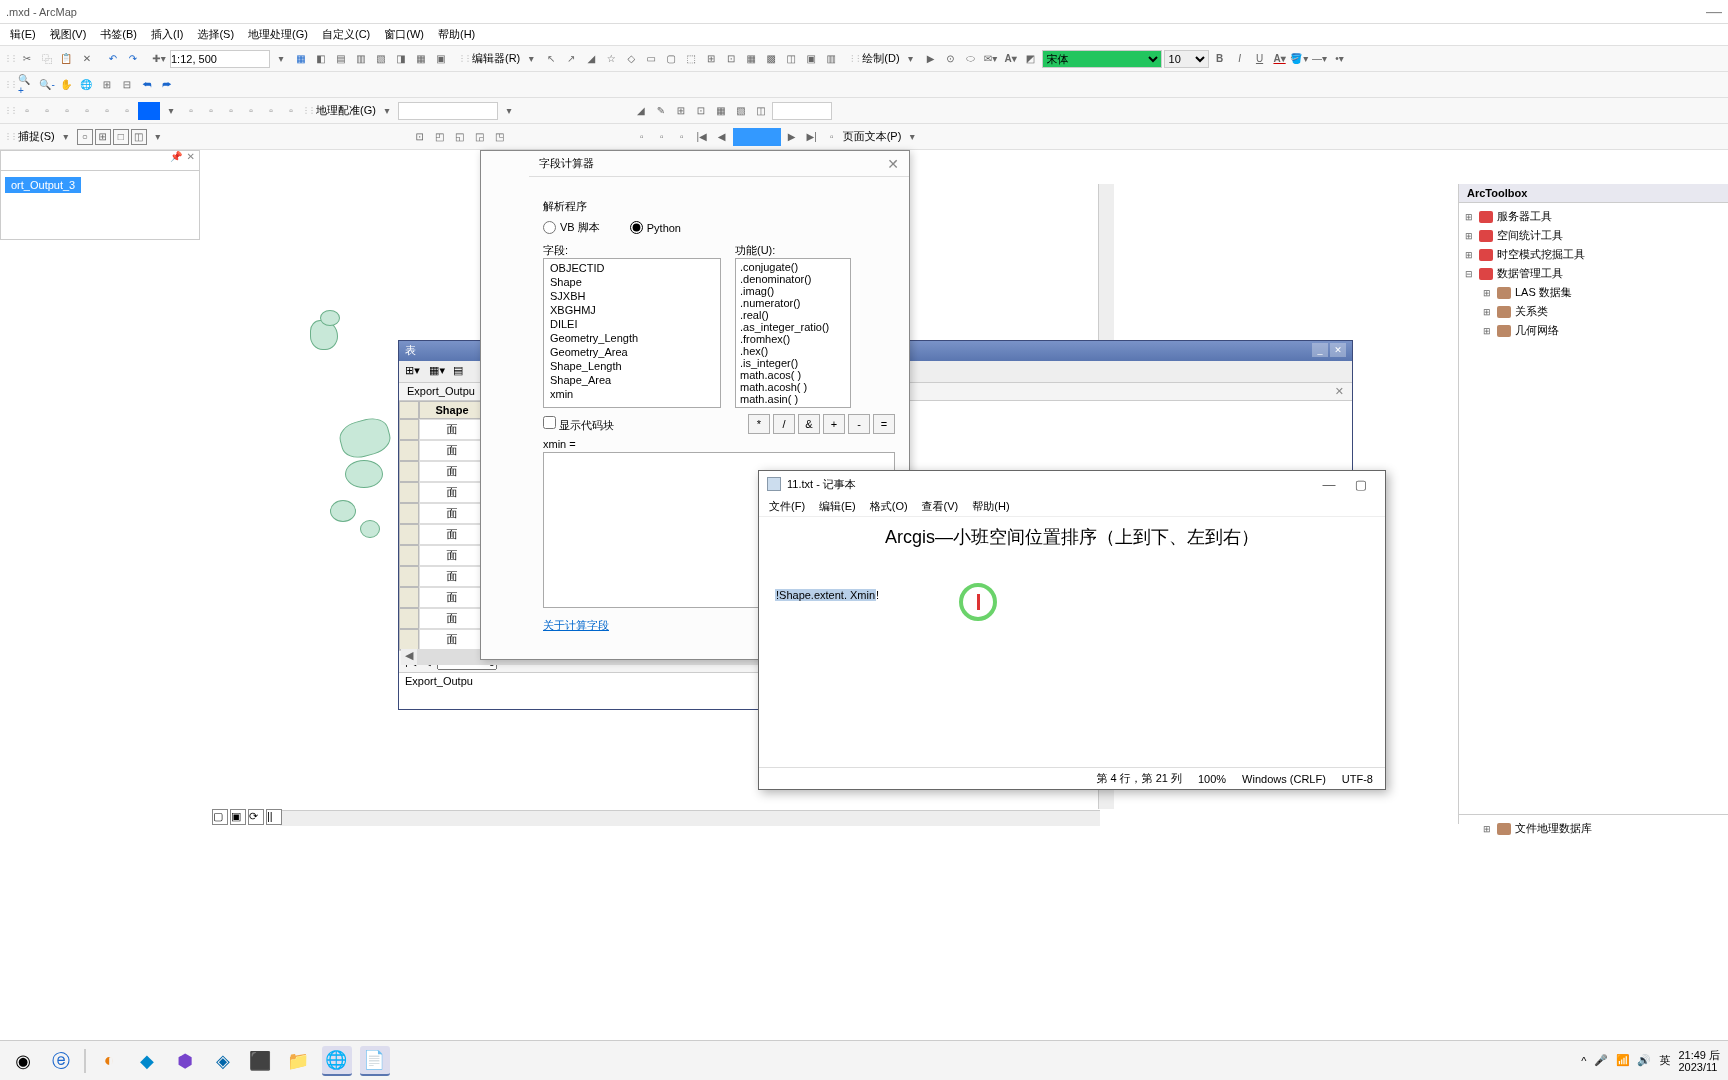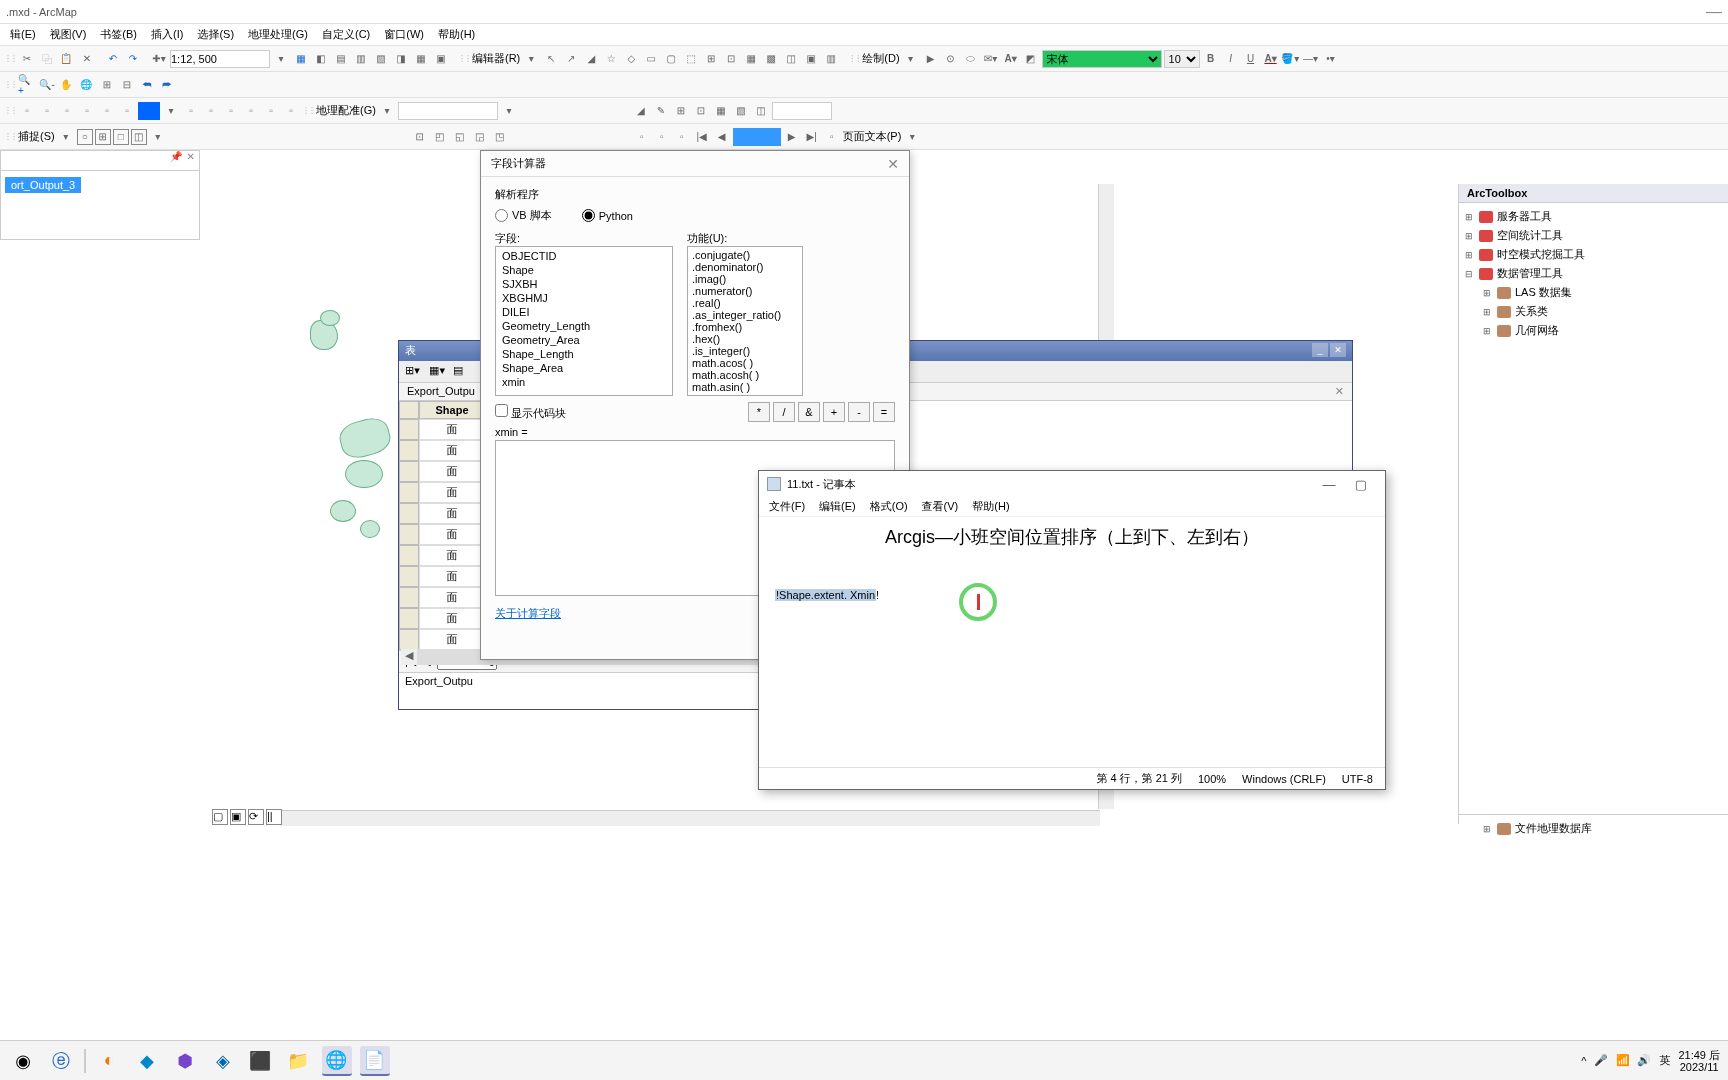--- a/index.html
+++ b/index.html
@@ -13,21 +13,21 @@
 .menubar span { cursor: pointer; }
 
 .toolbar { background: #f8f8f8; border-bottom: 1px solid #e0e0e0; height: 26px; display: flex; align-items: center; gap: 2px; padding: 0 4px; }
 .toolbar .tbtn { width: 18px; height: 18px; display: inline-flex; align-items: center; justify-content: center; color: #666; font-size: 10px; }
 .toolbar .tbtn.blue { color: #1a66cc; }
 .toolbar .sep { width: 4px; }
 .toolbar select, .toolbar input { border: 1px solid #ccc; font-size: 11px; height: 18px; }
 .scale { width: 100px; }
 
 .font-select { width: 120px; background: #22c55e; }
-.fontsize-select { width: 36px; }
+.fontsize-select { width: 45px; }
 
 .bodyarea { position: relative; height: 950px; background: #fff; }
 
 .toc { position: absolute; left: 0; top: 0; width: 200px; height: 90px; background: #fff; border: 1px solid #ccc; }
 .toc-head { background: #fff; height: 20px; border-bottom: 1px solid #ccc; display:flex; justify-content:flex-end; padding:0 4px; }
 .toc-head span { color:#888; font-size:10px; cursor:pointer; margin-left:4px;}
 .toc-item { background: #3399ff; color: #fff; padding: 2px 6px; margin: 6px 4px; display: inline-block; }
 
 .map { position: absolute; left: 210px; top: 0; right: 280px; bottom: 30px; background: #fff; }
 .shape { position: absolute; background: #c8e8d8; border: 1px solid #6bb08a; }
@@ -38,25 +38,25 @@
 .shape5 { left: 120px; top: 350px; width: 26px; height: 22px; border-radius: 50%; }
 .shape6 { left: 150px; top: 370px; width: 20px; height: 18px; border-radius: 50%; }
 
 .arctoolbox { position: absolute; right: 270px; top: 0; width: 272px; background: #fff; border-left: 1px solid #ccc; height: 640px; }
 .arctoolbox-title { background: #e8e8f0; padding: 3px 8px; font-weight: bold; border-bottom: 1px solid #ccc; }
 .tree { padding: 4px 6px; }
 .tree-row { padding: 2px 0; display: flex; align-items: center; gap: 4px; }
 .tree-row .exp { width: 10px; color: #666; font-size: 9px; }
 .tbox-icon { width: 14px; height: 12px; background: #d44; border-radius: 2px; display: inline-block; }
 
-.fieldcalc { position: absolute; left: 480px; top: 0; width: 430px; height: 510px; background: #fcfcfc; border: 1px solid #888; box-shadow: 2px 2px 8px rgba(0,0,0,0.2); z-index: 50; }
+.fieldcalc { position: absolute; left: 480px; top: 0; width: 430px; height: 510px; background: #fcfcfc; border: 1px solid #888; box-shadow: 2px 2px 8px rgba(0,0,0,0.2); z-index: 50; padding-left: 48px; }
 .fc-title { height: 26px; display: flex; align-items: center; padding: 0 10px; border-bottom: 1px solid #ddd; }
 .fc-title .close { margin-left: auto; color: #888; font-size: 14px; cursor:pointer; }
 .fc-body { padding: 10px 14px; }
-.fc-row { margin-bottom: 6px; }
+.fc-row { margin-bottom: 6px; margin-top: 12px; }
 .radio-row { display: flex; gap: 30px; margin-bottom: 8px; }
 .radio-row label { display: flex; align-items: center; gap: 4px; }
 .radio-row input { accent-color: #000; }
 .fc-cols { display: flex; gap: 14px; }
 .fc-col { display: flex; flex-direction: column; }
 .fc-list { border: 1px solid #aaa; background: #fff; width: 178px; height: 150px; overflow-y: scroll; padding: 2px; }
 .fc-list div { padding: 1px 4px; }
 .fc-type { width: 80px; }
 .fc-func { border: 1px solid #aaa; background: #fff; width: 116px; height: 150px; overflow-y: scroll; padding: 2px; font-size: 10px; }
 .fc-func div { padding: 0 2px; }
@@ -558,18 +558,18 @@
   <div class="tb-icon" style="color:#d8a030">📁</div>
   <div class="tb-icon active" style="color:#0066cc">🌐</div>
   <div class="tb-icon active" style="color:#5a8">📄</div>
   <div class="spacer"></div>
   <div class="tray">
     <span>^</span>
     <span>🎤</span>
     <span>📶</span>
     <span>🔊</span>
     <span>英</span>
-    <div style="text-align:center;line-height:12px">
+    <div style="text-align:left;line-height:12px">
       <div>21:49 后</div>
       <div>2023/11</div>
     </div>
   </div>
 </div>
 
 </body></html>

